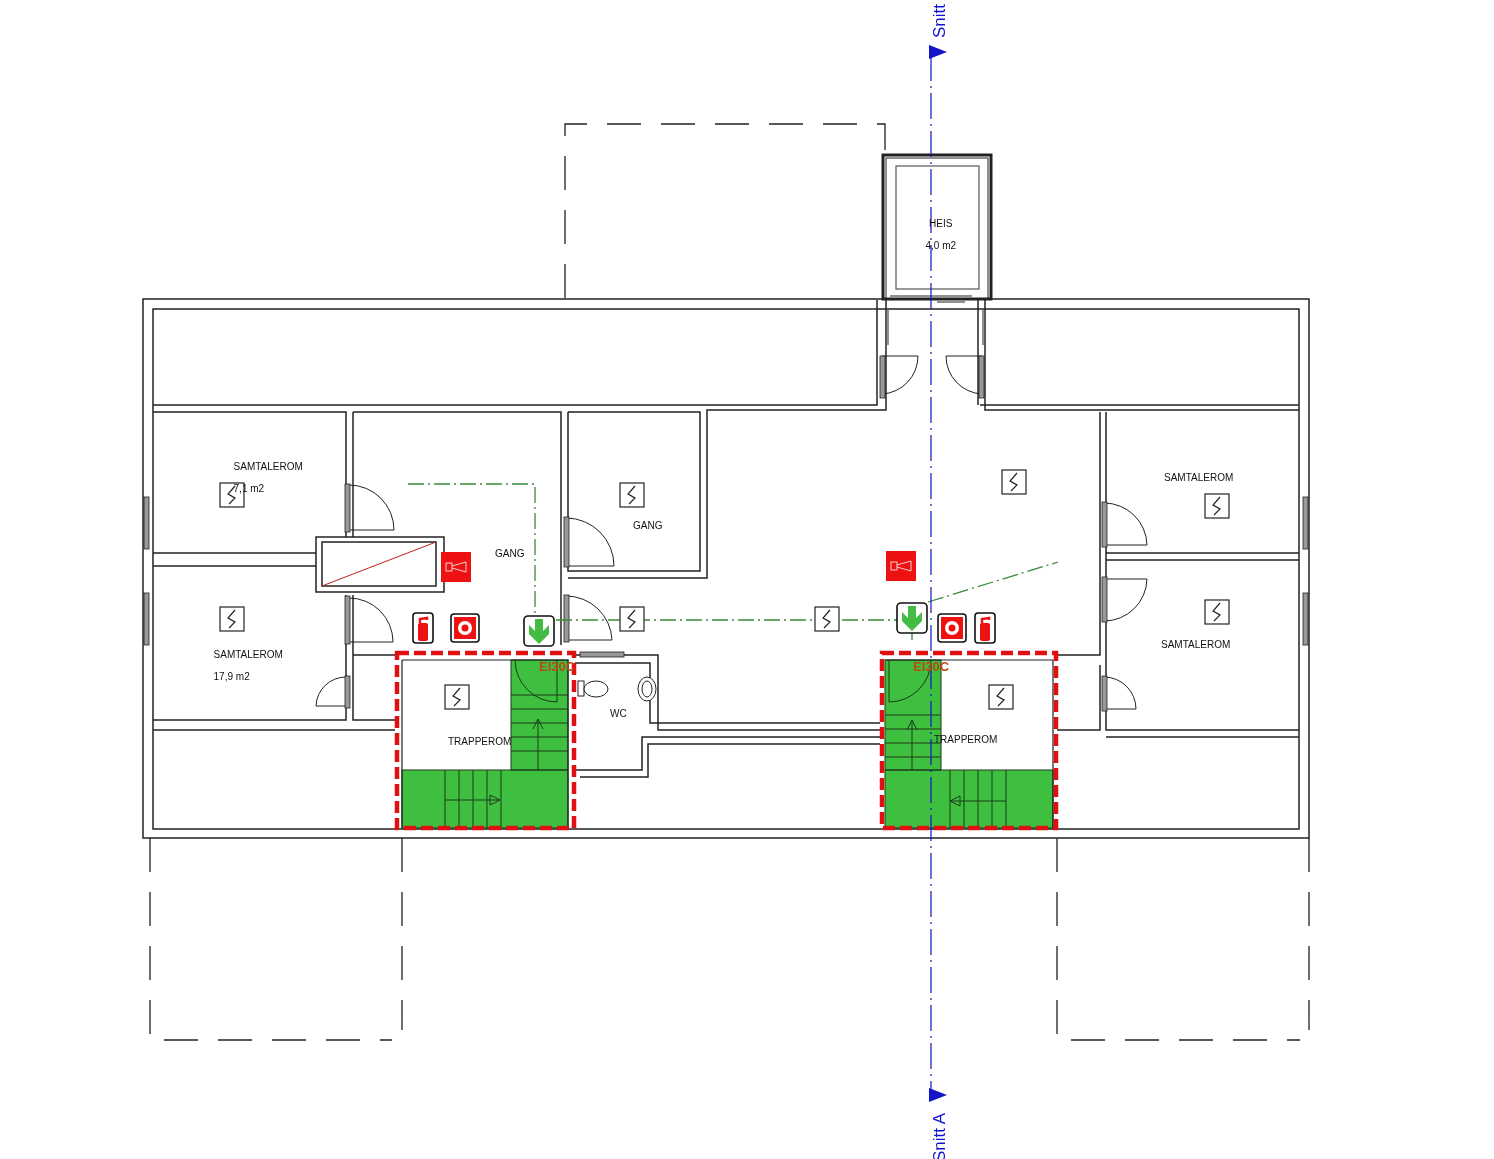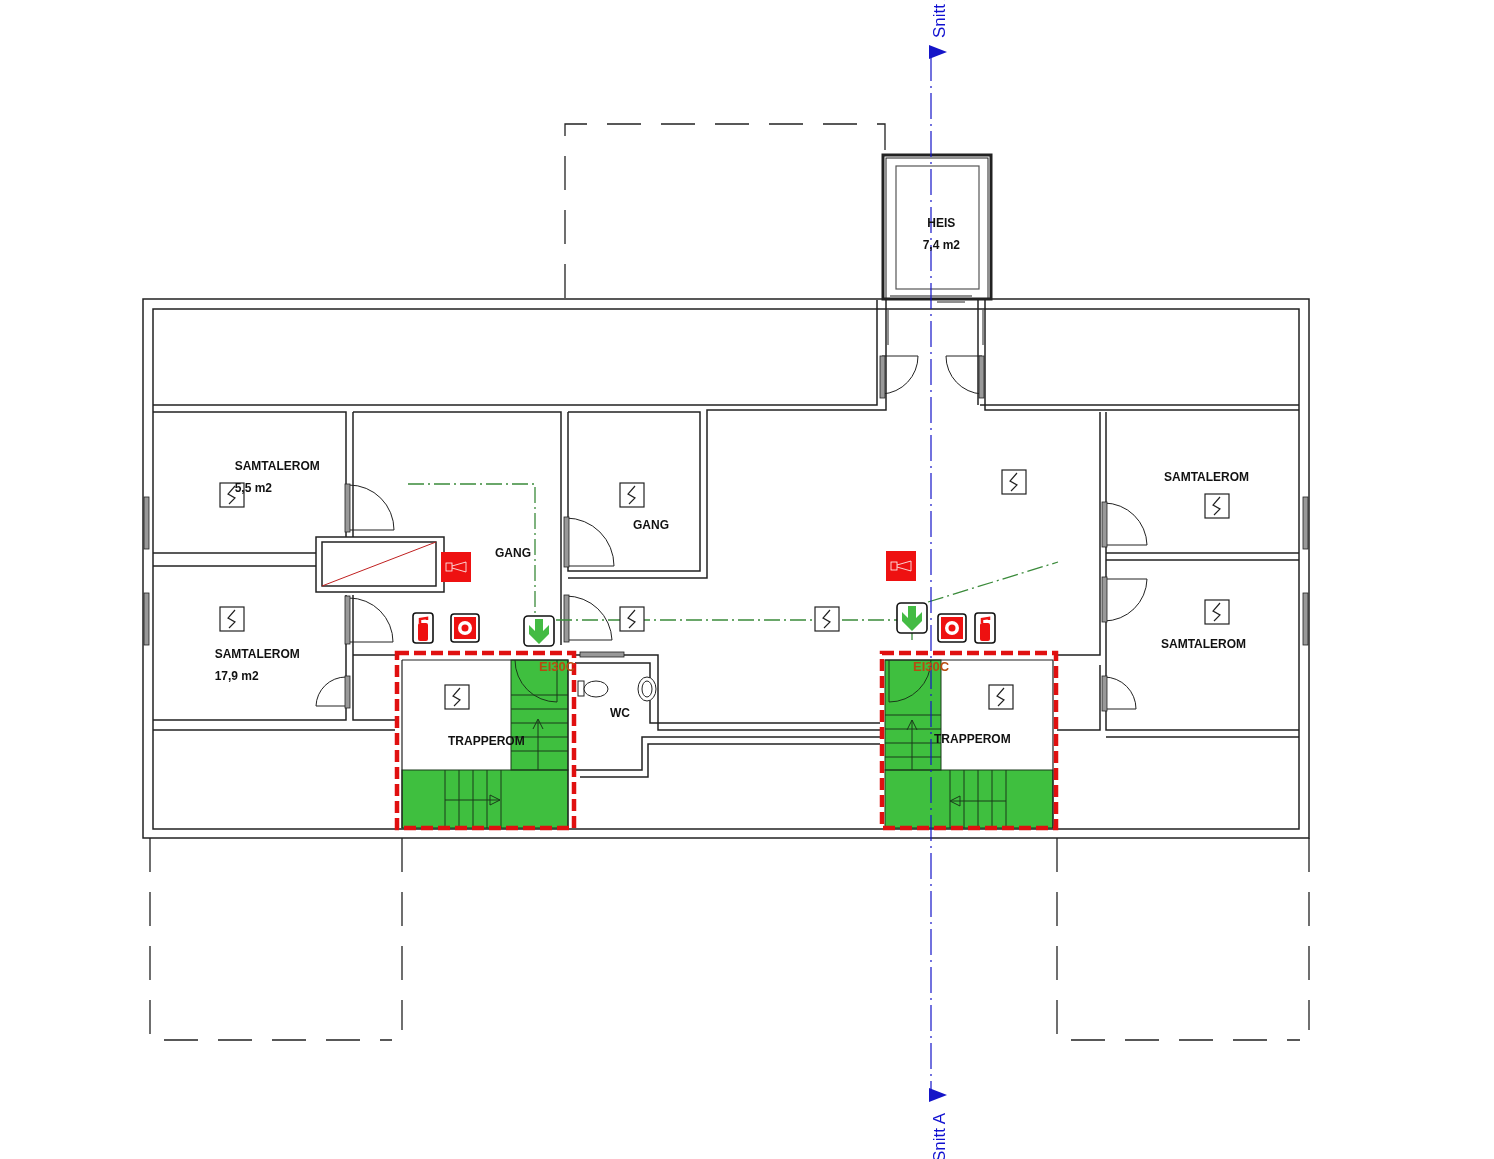--- a/index.html
+++ b/index.html
@@ -1,18 +1,18 @@
 <!DOCTYPE html>
 <html><head>
   <meta charset="utf-8">
   <style>
     html, body { margin: 0; padding: 0; background: #ffffff; }
     body { width: 1494px; height: 1159px; position: relative; overflow: hidden; font-family: "Liberation Sans", sans-serif; }
     svg { position: absolute; left: 0; top: 0; }
-    .lbl { position: absolute; font-family: "Liberation Sans", sans-serif; font-weight: bold; font-size: 12px; color: #111; line-height: 11px; white-space: pre; }
+    .lbl { position: absolute; font-family: "Liberation Sans", sans-serif; font-weight: normal; font-size: 10px; color: #111; line-height: 11px; white-space: pre; }
     .lbl.c { transform: translateX(-50%); text-align: center; }
     .ei { position: absolute; font-family: "Liberation Sans", sans-serif; font-weight: bold; font-size: 13px; color: #b84a10; padding-left: 20px; }
     .snitt { position: absolute; font-family: "Liberation Sans", sans-serif; font-size: 17px; color: #1010d0; transform: rotate(-90deg); transform-origin: left top; white-space: nowrap; }
   </style>
 </head>
 <body>
 
 <svg width="1494" height="1159" viewBox="0 0 1494 1159" xmlns="http://www.w3.org/2000/svg">
   <defs>
     <g id="smoke">
@@ -232,25 +232,25 @@
   <use href="#hose" x="952" y="628"></use>
   <use href="#exit" x="539" y="631"></use>
   <use href="#exit" x="912" y="618"></use>
 </svg>
 
 <div class="snitt" style="left:930px; top:38px;">Snitt A</div>
 <div class="snitt" style="left:930px; top:1162px;">Snitt A</div>
 
 <div class="lbl c" style="left:938px; top:207px;">
   <span>HEIS</span><br>
-  <span>7,4 m2</span>
+  <span>4,0 m2</span>
 </div>
 <div class="lbl" style="left:228px; top:450px;">
   <span>SAMTALEROM</span><br>
-  <span>5,5 m2</span>
+  <span>7,1 m2</span>
 </div>
 <div class="lbl" style="left:208px; top:638px;">
   <span>SAMTALEROM</span><br>
   <span>17,9 m2</span>
 </div>
 <div class="lbl" style="left:495px; top:548px;">GANG</div>
 <div class="lbl" style="left:633px; top:520px;">GANG</div>
 <div class="lbl" style="left:610px; top:708px;">WC</div>
 <div class="lbl" style="left:448px; top:736px;">TRAPPEROM</div>
 <div class="lbl" style="left:934px; top:734px;">TRAPPEROM</div>

